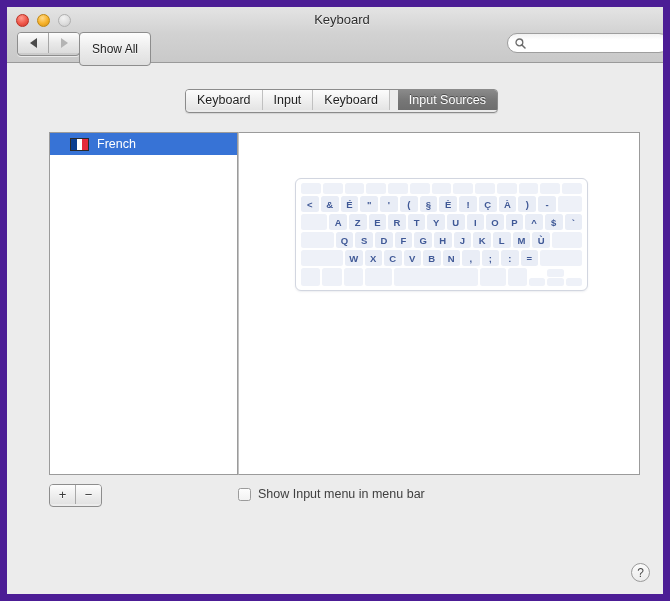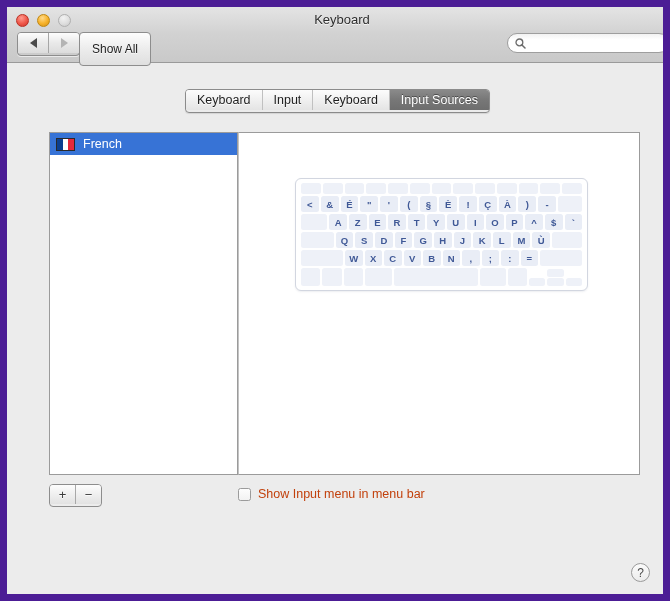--- a/index.html
+++ b/index.html
@@ -164,20 +164,21 @@
     background: linear-gradient(to bottom, #fcfcfc 0%, #f0f0f0 50%, #e4e4e4 100%);
     border-right: 1px solid #c0c0c0;
     text-shadow: 0 1px 0 rgba(255,255,255,0.85);
     box-sizing: border-box;
   }
   .tab:last-child { border-right: 0; }
   .tab.selected {
     background: linear-gradient(to bottom, #8a8a8a 0%, #777777 50%, #6e6e6e 100%);
     color: #ffffff;
     text-shadow: 0 -1px 0 rgba(0,0,0,0.45);
+    margin-left: 8px;
   }
 
   
   #list-panel {
     position: absolute;
     left: 42px;
     top: 125px;
     width: 189px;
     height: 343px;
     background: #ffffff;
@@ -195,21 +196,21 @@
     border: 1px solid #9b9b9b;
     border-left: 1px solid #c3c3c3;
     box-sizing: border-box;
     overflow: hidden;
   }
 
   .source-row {
     height: 22px;
     display: flex;
     align-items: center;
-    padding-left: 6px;
+    padding-left: 20px;
     font-size: 12.5px;
     color: #111;
     box-sizing: border-box;
   }
   .source-row.selected {
     background: #3773d6;
     color: #ffffff;
   }
   .flag {
     width: 19px;
@@ -309,21 +310,21 @@
     height: 13px;
     background: linear-gradient(to bottom, #fdfdfd 0%, #f2f2f2 100%);
     border: 1px solid #9b9b9b;
     border-radius: 2.5px;
     box-sizing: border-box;
     flex: 0 0 auto;
   }
   #menubar-check-label {
     margin-left: 7px;
     font-size: 12.5px;
-    color: #c2410c;
+    color: #404040;
   }
 
   #help-button {
     position: absolute;
     right: 13px;
     bottom: 12px;
     width: 19px;
     height: 19px;
     border-radius: 50%;
     border: 1px solid #9a9a9a;

